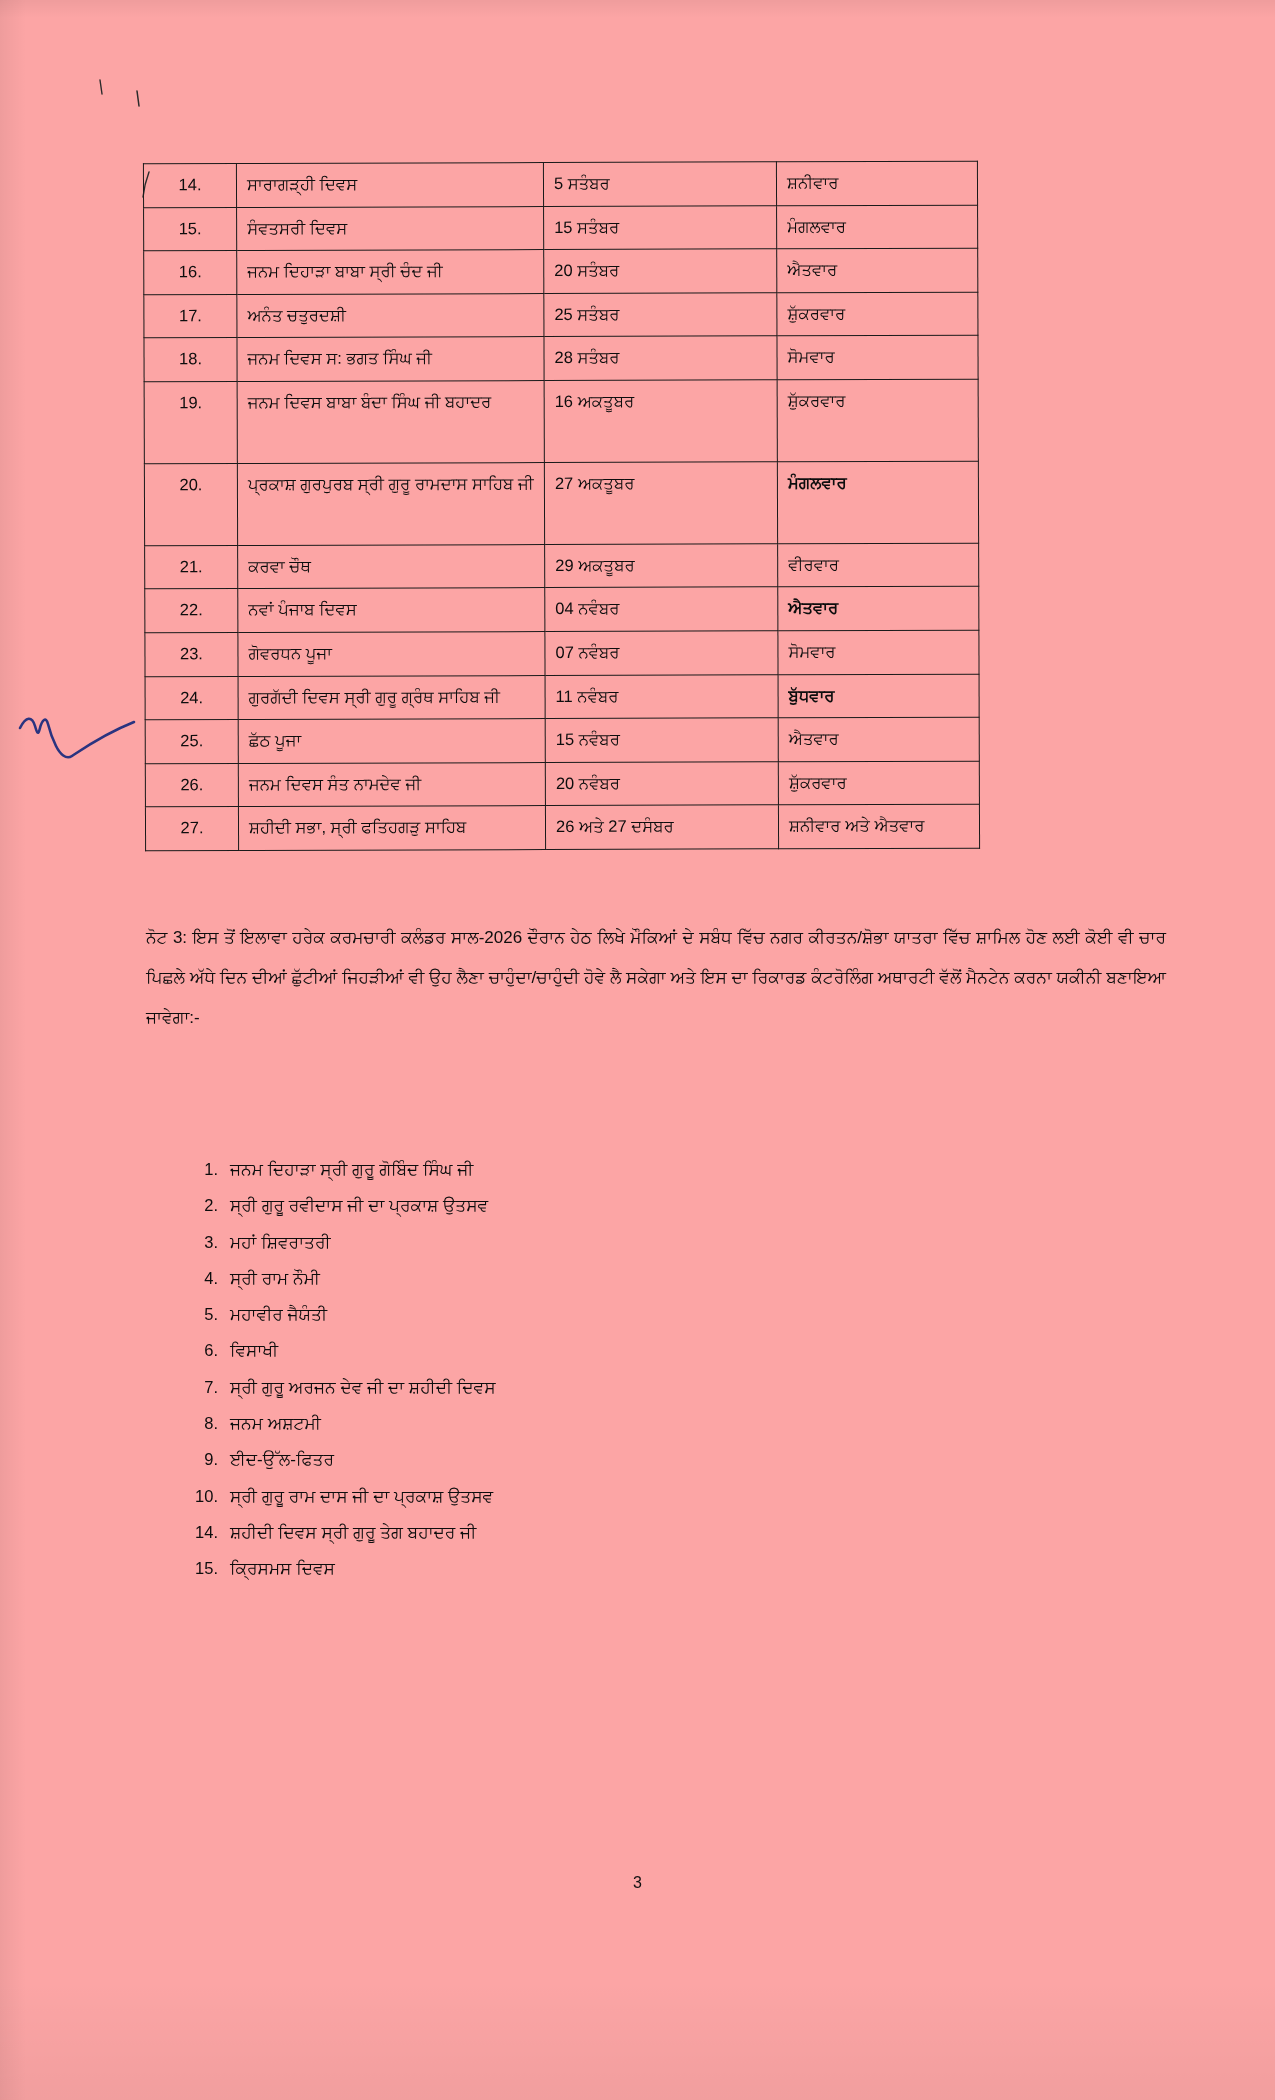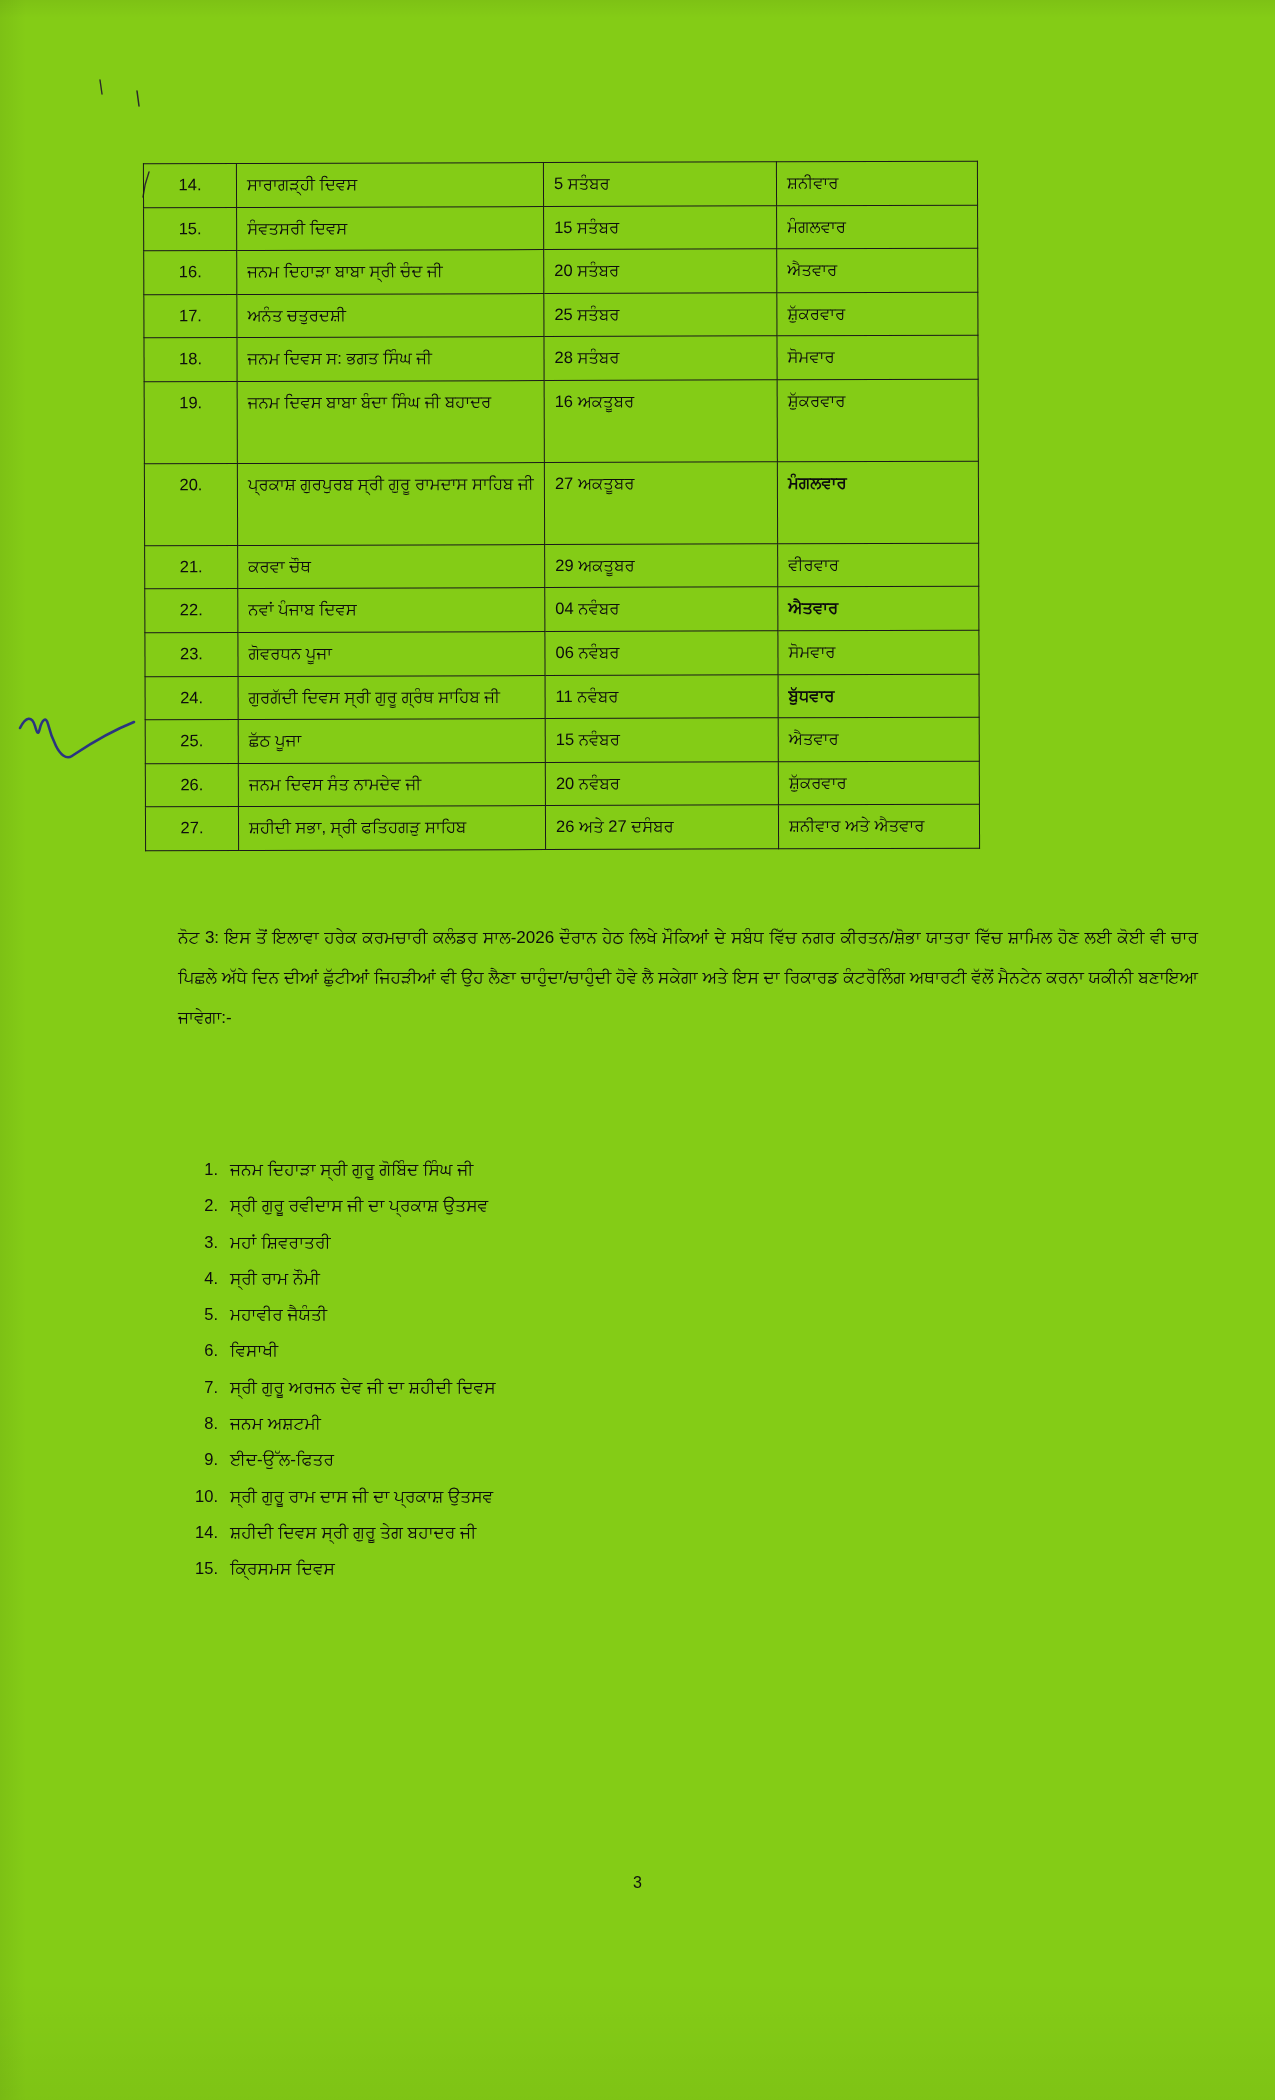--- a/index.html
+++ b/index.html
@@ -8,21 +8,21 @@
     background: #ffffff;
   }
   body {
     font-family: "Liberation Sans", "DejaVu Sans", sans-serif;
     color: #111111;
   }
   #page {
     position: relative;
     width: 1275px;
     height: 2100px;
-    background: #84cc16;
+    background: #fca5a5;
     overflow: hidden;
   }
 
   
   .scan-edge-left {
     position: absolute;
     left: 0; top: 0;
     width: 26px; height: 100%;
     background: linear-gradient(to right, rgba(0,0,0,0.055), rgba(0,0,0,0));
     pointer-events: none;
@@ -71,21 +71,20 @@
   .note-block {
     position: absolute;
     left: 146px;
     top: 918px;
     width: 1020px;
     font-size: 17px;
     line-height: 2.35;
     text-align: justify;
     text-justify: inter-word;
     color: #0d0d0d;
-    margin-left: 32px;
   }
   .note-label { }
 
   
   .occasion-list {
     position: absolute;
     left: 176px;
     top: 1158px;
     width: 760px;
     margin: 0;
@@ -216,21 +215,21 @@
       </tr>
       <tr>
         <td class="col-sr">22.</td>
         <td class="col-name">ਨਵਾਂ ਪੰਜਾਬ ਦਿਵਸ</td>
         <td class="col-date">04 ਨਵੰਬਰ</td>
         <td class="col-day bold-day">ਐਤਵਾਰ</td>
       </tr>
       <tr>
         <td class="col-sr">23.</td>
         <td class="col-name">ਗੋਵਰਧਨ ਪੂਜਾ</td>
-        <td class="col-date">06 ਨਵੰਬਰ</td>
+        <td class="col-date">07 ਨਵੰਬਰ</td>
         <td class="col-day">ਸੋਮਵਾਰ</td>
       </tr>
       <tr>
         <td class="col-sr">24.</td>
         <td class="col-name">ਗੁਰਗੱਦੀ ਦਿਵਸ ਸ੍ਰੀ ਗੁਰੂ ਗ੍ਰੰਥ ਸਾਹਿਬ ਜੀ</td>
         <td class="col-date">11 ਨਵੰਬਰ</td>
         <td class="col-day bold-day">ਬੁੱਧਵਾਰ</td>
       </tr>
       <tr>
         <td class="col-sr">25.</td>

